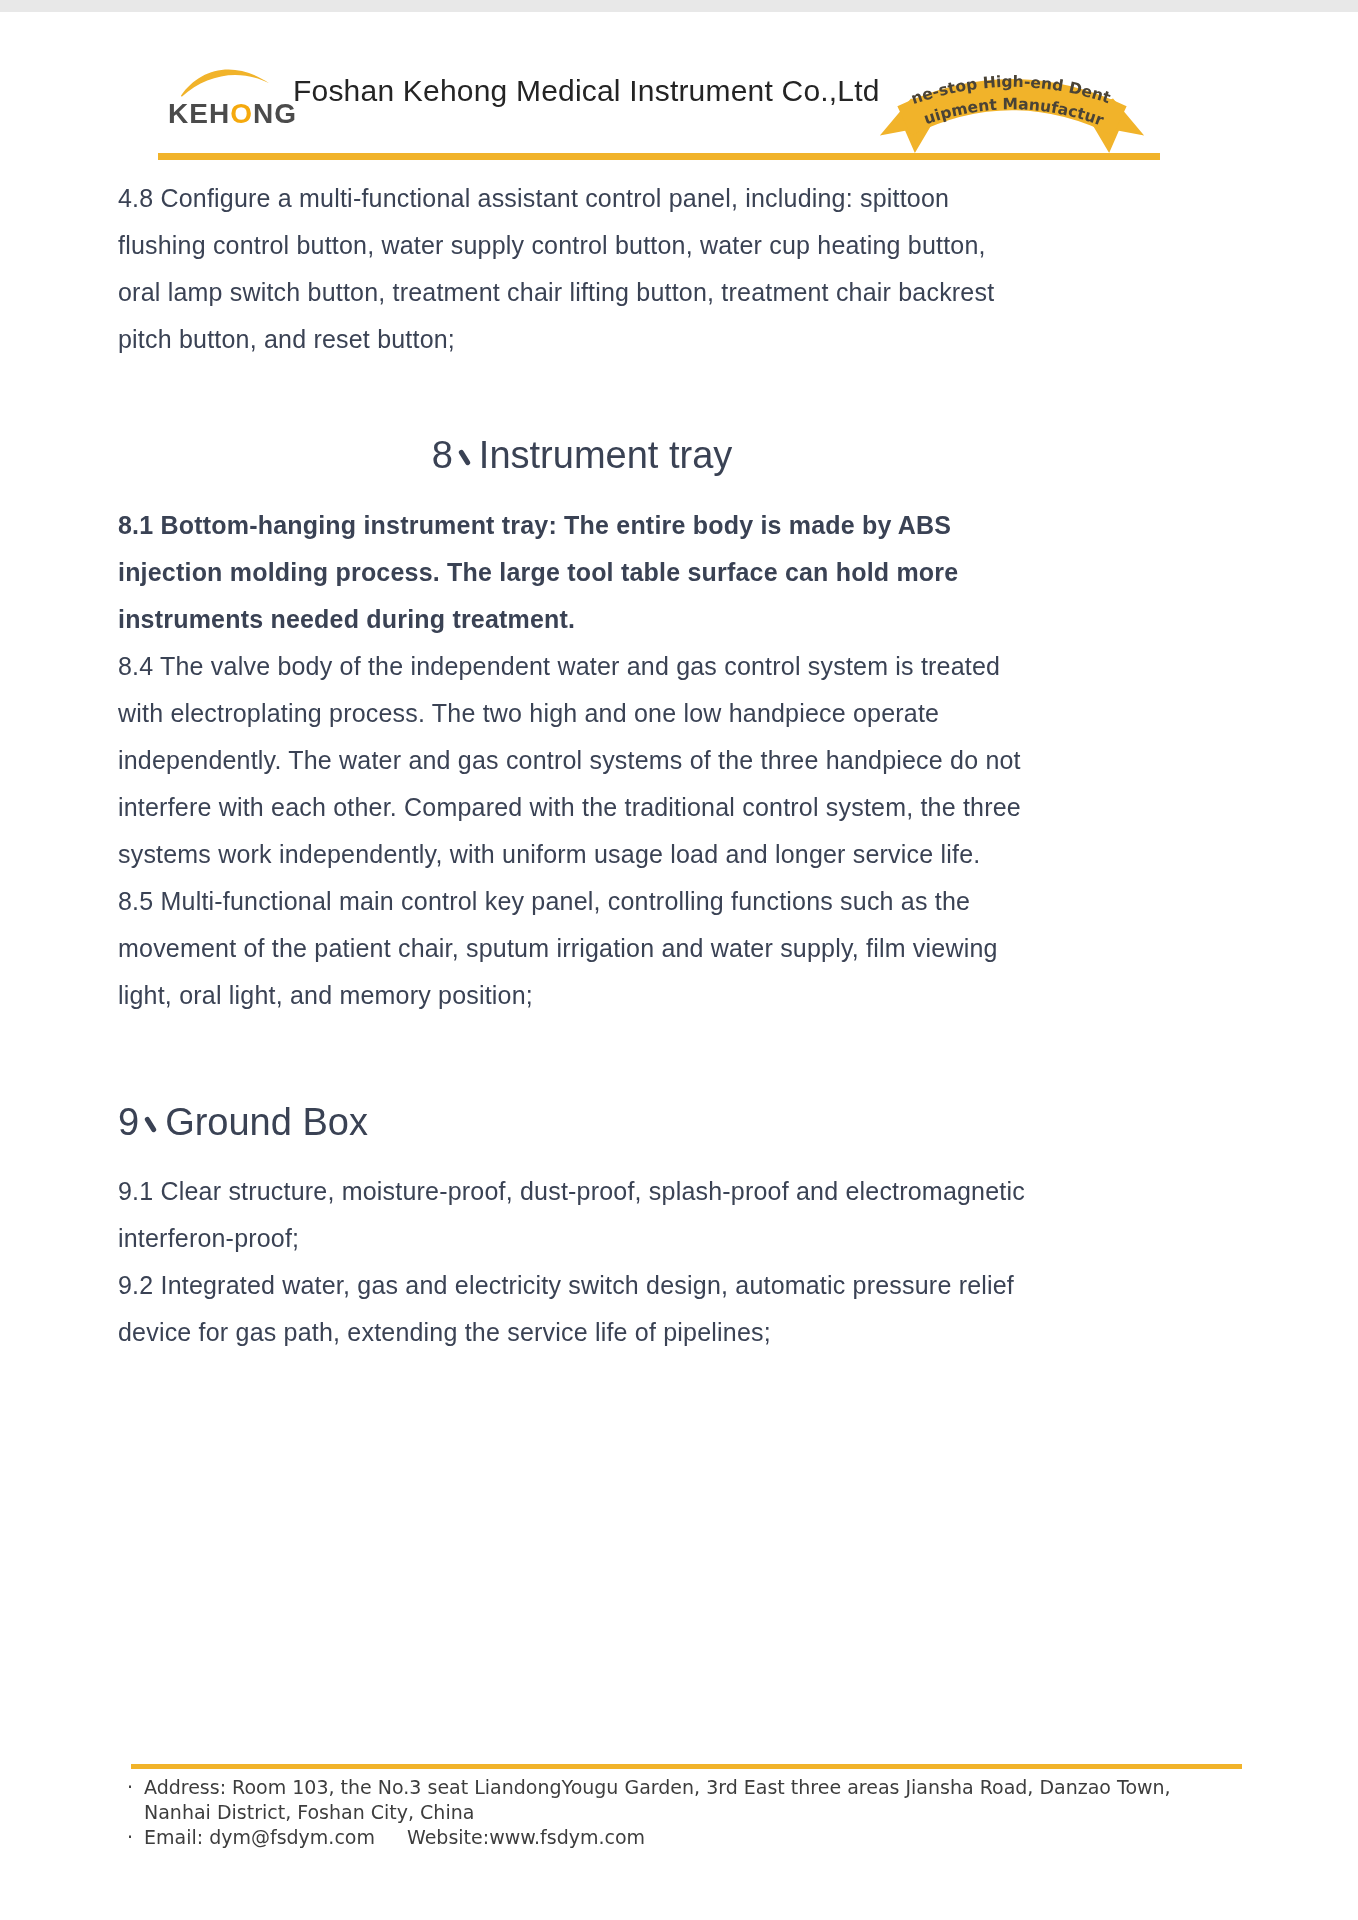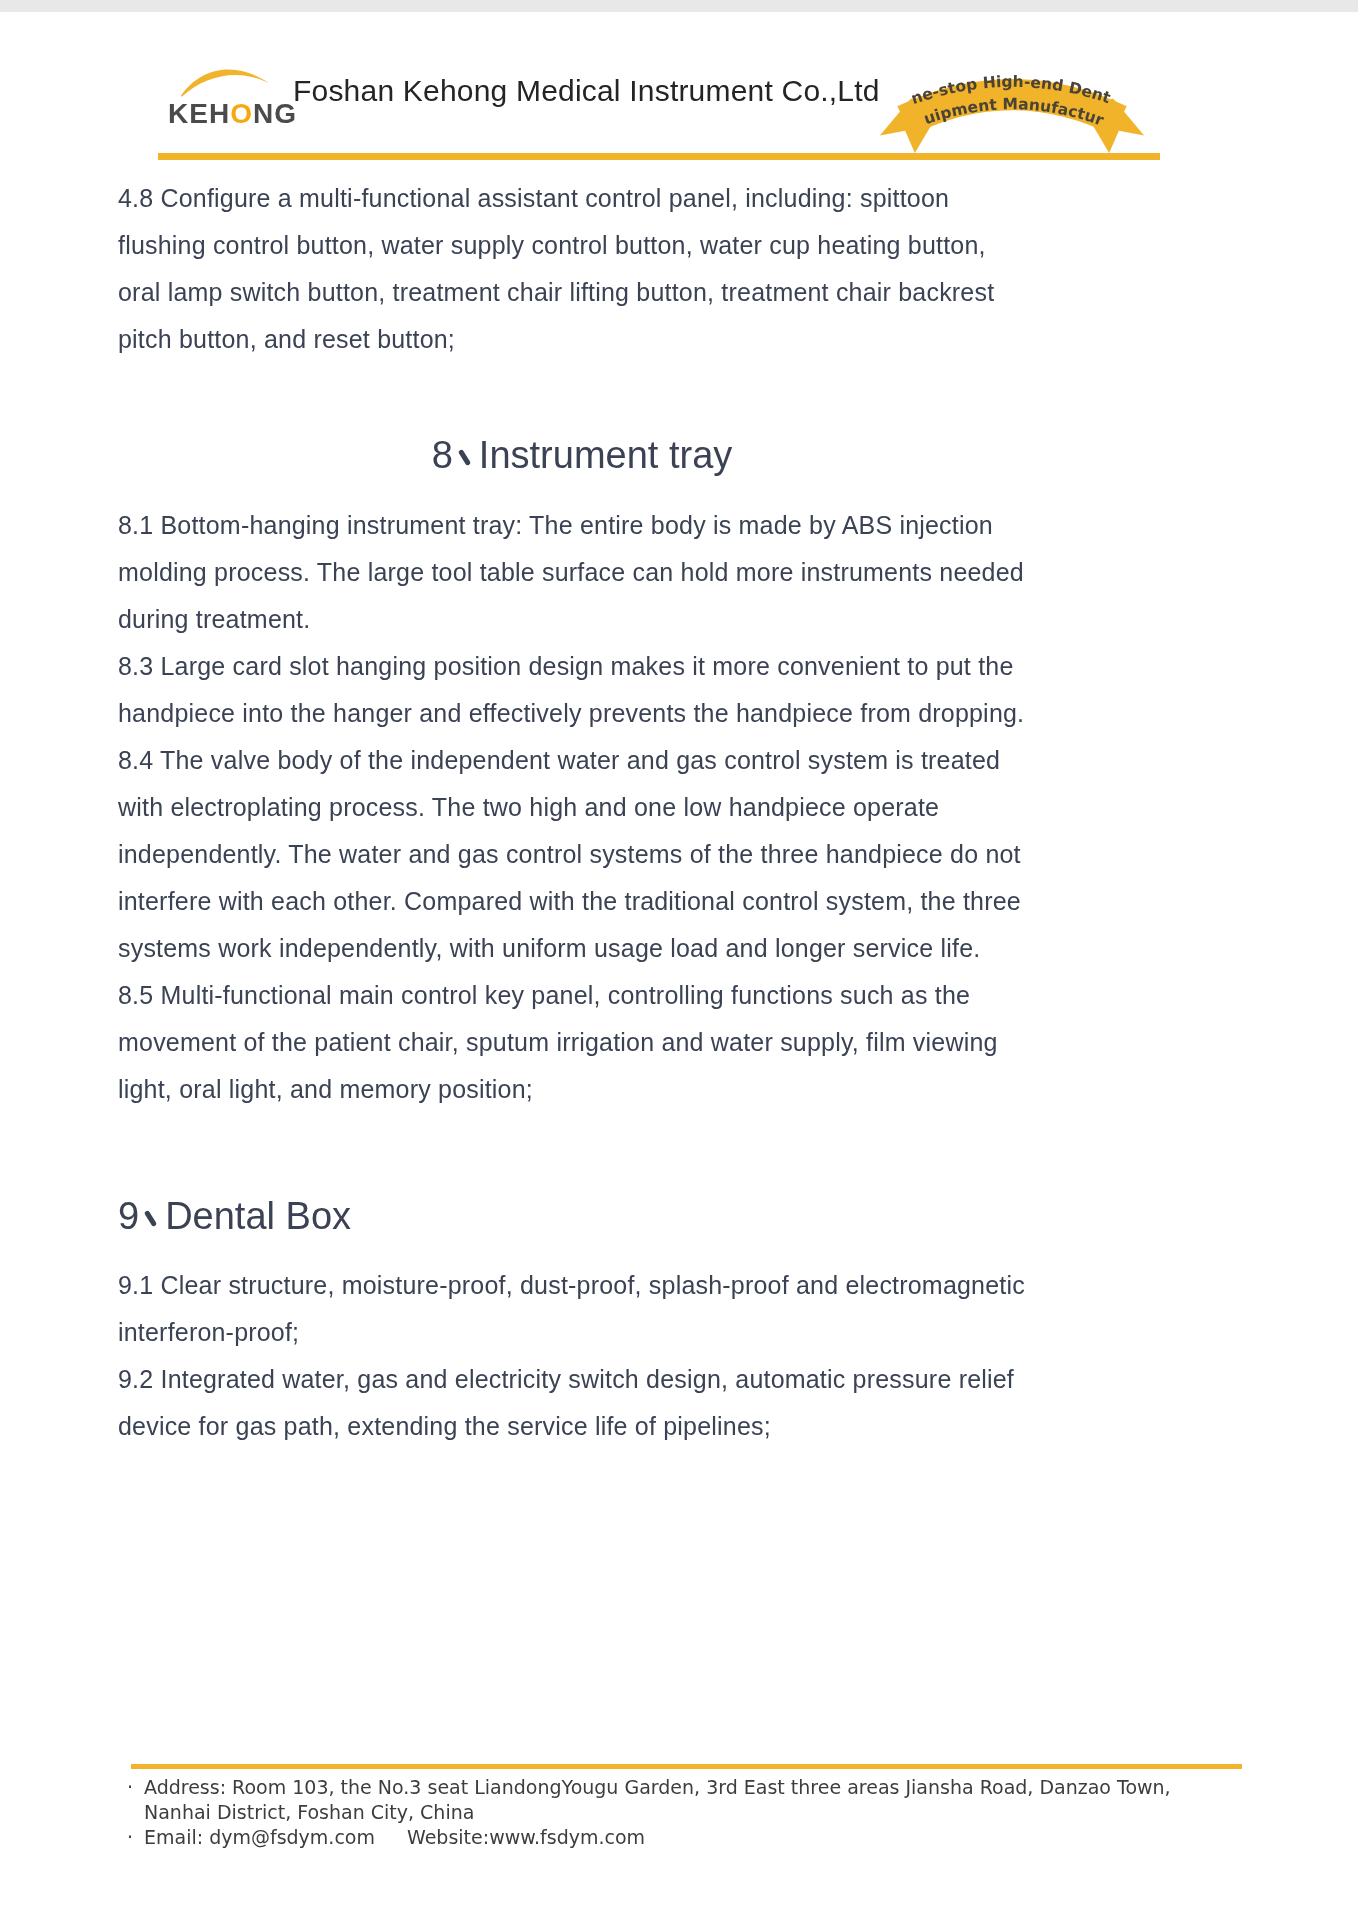--- a/index.html
+++ b/index.html
@@ -40,21 +40,21 @@
     margin:0;
     font-size:25px;line-height:47px;letter-spacing:0.2px;
   }
   .sec-heading{
     margin:0;
     font-size:38px;font-weight:400;line-height:56px;
     color:#3a4254;white-space:nowrap;
   }
   .sec-heading.h8{margin-top:64px;padding-left:16px;text-align:center;}
   .sec-heading.h9{margin-top:75px;}
-  .after-heading{margin-top:19px;}
+  .after-heading{margin-top:19px;font-weight:bold;}
   .after-heading-9{margin-top:18px;}
   
   .dun{display:inline-block;position:relative;width:26px;height:40px;vertical-align:baseline;}
   .dun::before{
     content:"";position:absolute;left:9px;bottom:2px;
     width:5px;height:17px;border-radius:3px;
     background:#3a4254;
     transform:rotate(-32deg);
   }
   
@@ -111,27 +111,26 @@
   <main class="content">
 
 
     <p class="body-para">4.8 Configure a multi-functional assistant control panel, including: spittoon flushing control button, water supply control button, water cup heating button, oral lamp switch button, treatment chair lifting button, treatment chair backrest pitch button, and reset button;</p>
 
     <h2 class="sec-heading h8"><span>8</span><span class="dun"></span><span>Instrument tray</span></h2>
 
     <p class="body-para after-heading">8.1 Bottom-hanging instrument tray: The entire body is made by ABS injection molding process. The large tool table surface can hold more instruments needed during treatment.</p>
 
 
-    <p class="body-para">8.3 Large card slot hanging position design makes it more convenient to put the handpiece into the hanger and effectively prevents the handpiece from dropping.</p>
 
     <p class="body-para">8.4 The valve body of the independent water and gas control system is treated with electroplating process. The two high and one low handpiece operate independently. The water and gas control systems of the three handpiece do not interfere with each other. Compared with the traditional control system, the three systems work independently, with uniform usage load and longer service life.</p>
 
     <p class="body-para">8.5 Multi-functional main control key panel, controlling functions such as the movement of the patient chair, sputum irrigation and water supply, film viewing light, oral light, and memory position;</p>
 
-    <h2 class="sec-heading h9"><span>9</span><span class="dun"></span><span>Dental Box</span></h2>
+    <h2 class="sec-heading h9"><span>9</span><span class="dun"></span><span>Ground Box</span></h2>
 
     <p class="body-para after-heading-9">9.1 Clear structure, moisture-proof, dust-proof, splash-proof and electromagnetic interferon-proof;</p>
 
     <p class="body-para">9.2 Integrated water, gas and electricity switch design, automatic pressure relief device for gas path, extending the service life of pipelines;</p>
 
   </main>
 
   <div class="footer-rule"></div>
 
   <footer class="page-footer">

